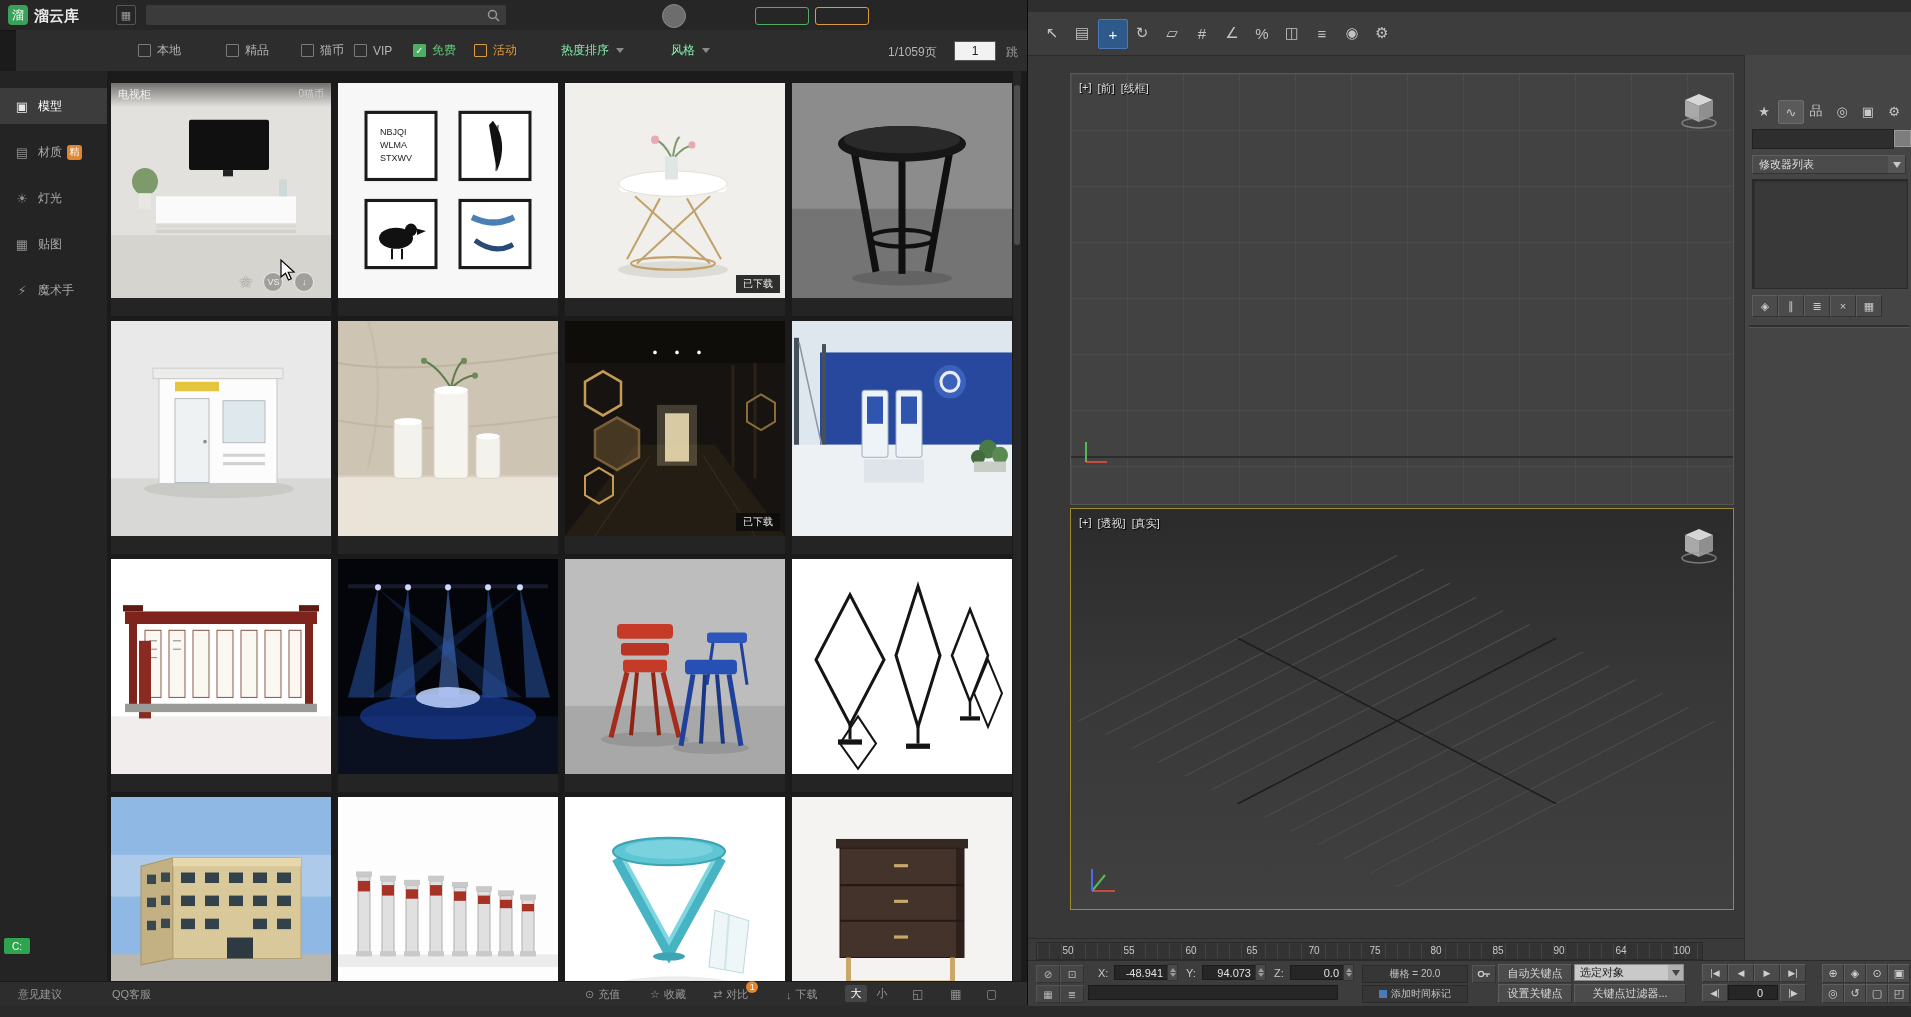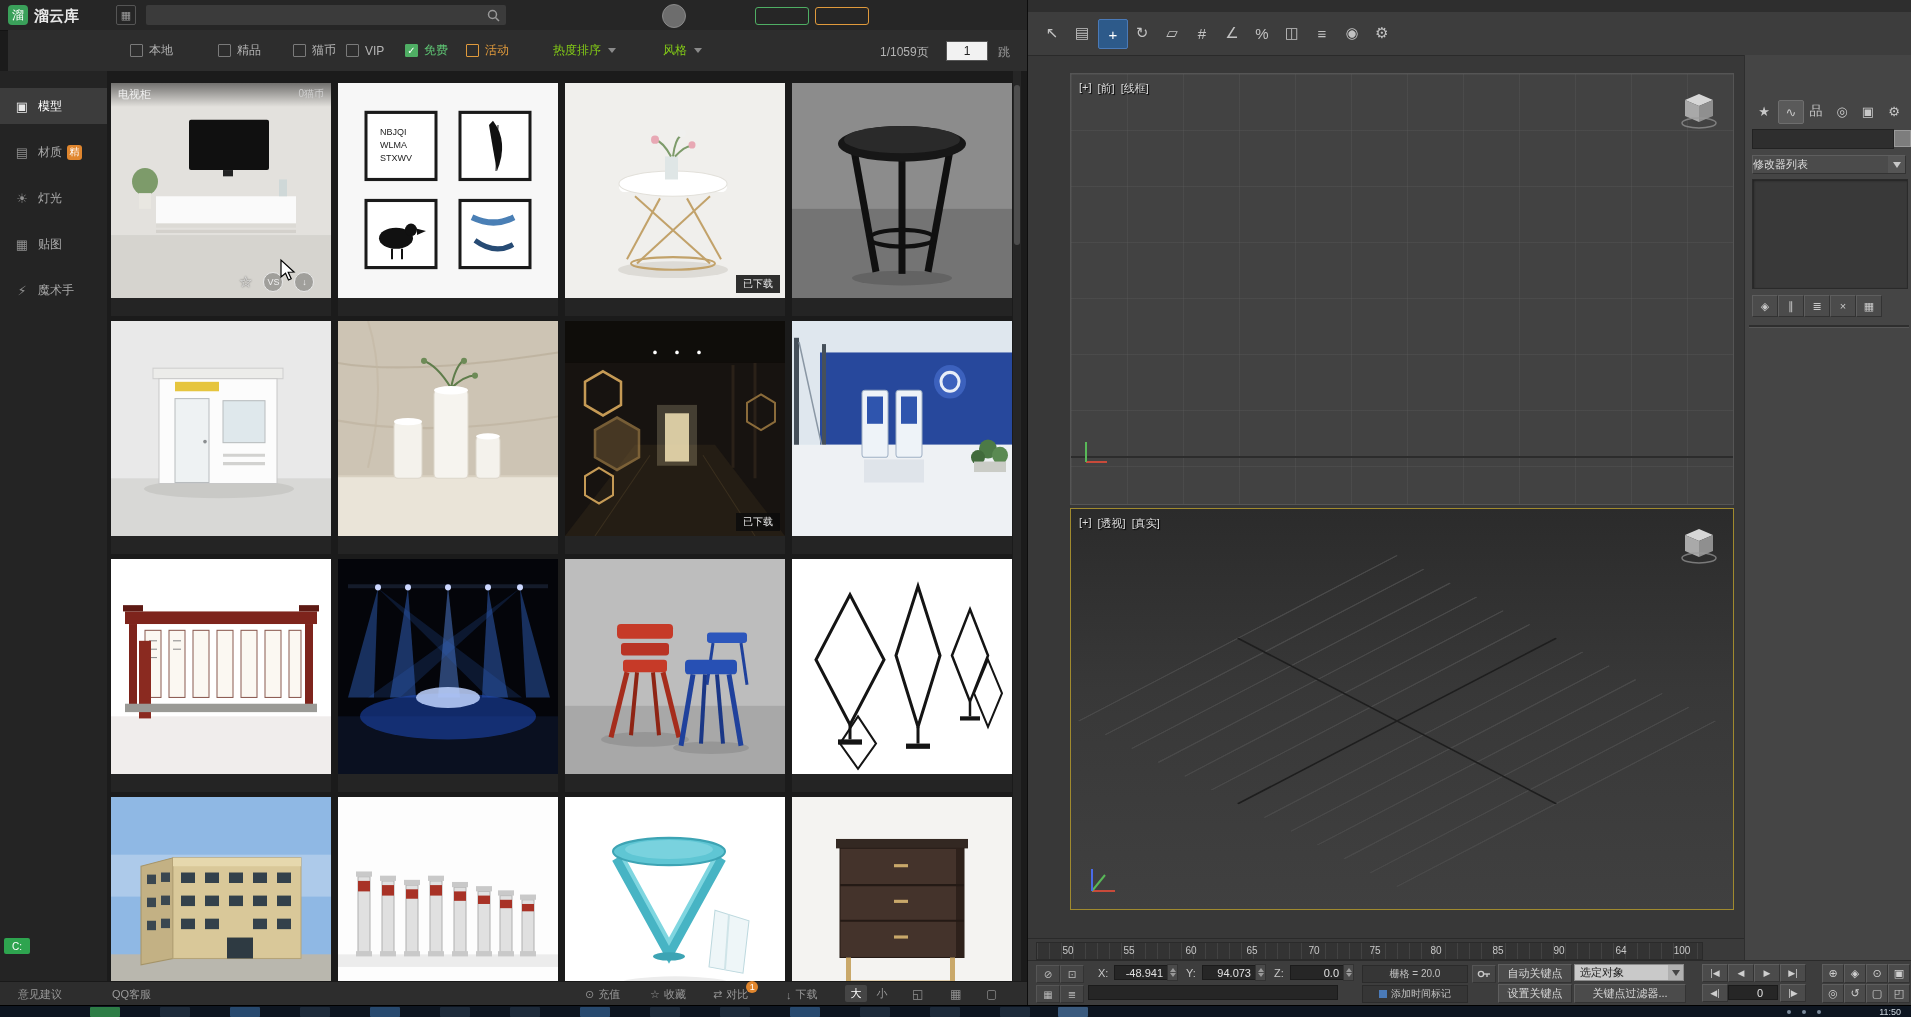--- a/index.html
+++ b/index.html
@@ -13,28 +13,28 @@
   .logo-text{position:absolute;left:34px;top:7px;color:#e8e8e8;font-size:15px;font-weight:bold;}
   .cat-btn{position:absolute;left:116px;top:5px;width:18px;height:18px;border:1px solid #555;color:#999;font-size:11px;display:flex;align-items:center;justify-content:center;border-radius:2px;}
   .search-box{position:absolute;left:146px;top:5px;width:360px;height:20px;background:#3b3b3b;border-radius:2px;}
   .search-box input{position:absolute;left:8px;top:2px;width:320px;height:16px;background:transparent;border:none;color:#bbb;font-size:11px;outline:none;}
   .search-ic{position:absolute;right:6px;top:3px;}
   .avatar{position:absolute;left:662px;top:4px;width:22px;height:22px;border-radius:50%;background:#6d6d6d;border:1px solid #8a8a8a;}
   .tb-btn{position:absolute;top:7px;width:52px;height:16px;border-radius:3px;}
   .tb-btn.green{left:755px;border:1px solid #4fae64;}
   .tb-btn.orange{left:815px;border:1px solid #e09a3c;}
 
-  .filterbar{position:absolute;left:8px;top:30px;width:1027px;height:41px;background:#2d2d2d;border-bottom:1px solid #1d4ed8;padding-left:32px;}
+  .filterbar{position:absolute;left:16px;top:30px;width:1027px;height:41px;background:#2d2d2d;border-bottom:1px solid #1d4ed8;padding-left:32px;}
   .chkitem{position:absolute;top:0;height:41px;display:flex;align-items:center;gap:6px;color:#b4b4b4;font-size:12px;}
   .cb{width:11px;height:11px;border:1px solid #7a7a7a;background:transparent;border-radius:1px;display:flex;align-items:center;justify-content:center;font-size:10px;color:#fff;line-height:1;}
   .cb.green{border-color:#4fae64;background:#4fae64;}
   .cb.orange{border-color:#e09a3c;}
   .chkitem.free{color:#5fc574;}
   .chkitem.event{color:#e09a3c;}
-  .sortitem{position:absolute;top:0;height:41px;display:flex;align-items:center;gap:7px;color:#84cc16;font-size:12px;}
+  .sortitem{position:absolute;top:0;height:41px;display:flex;align-items:center;gap:7px;color:#86efac;font-size:12px;}
   .caret{width:0;height:0;border-left:4px solid transparent;border-right:4px solid transparent;border-top:5px solid #8a8a8a;}
   .pg-total{position:absolute;left:872px;top:14px;color:#b4b4b4;font-size:12px;}
   .pg-input{position:absolute;left:938px;top:11px;width:40px;height:18px;background:#f2f2f2;border:1px solid #555;color:#222;font-size:12px;text-align:center;padding:0;}
   .pg-jump{position:absolute;left:990px;top:14px;color:#9a9a9a;font-size:12px;}
 
   .sidebar{position:absolute;left:0;top:71px;width:107px;height:910px;background:#242424;}
   .side-item{position:absolute;left:0;width:107px;height:36px;display:flex;align-items:center;color:#a8a8a8;font-size:12px;}
   .side-item .s-ic{width:16px;margin-left:14px;margin-right:8px;text-align:center;font-size:13px;color:#8f8f8f;}
   .side-item.active{background:#3c3c3c;color:#fff;}
   .side-item.active .s-ic{color:#e8e8e8;}
@@ -82,21 +82,21 @@
     border:1px solid #555;}
   .horizon{position:absolute;left:0;top:382px;width:662px;height:2px;background:#2c2c2c;}
   .vp-persp{left:42px;top:508px;width:662px;height:400px;background:linear-gradient(#2b2b2b,#383838 45%,#404040);border:1px solid #a08a2e;}
   .viewcube{position:absolute;right:14px;top:14px;z-index:6;}
   .axis{position:absolute;z-index:6;}
   .mx-panel{position:absolute;left:716px;top:55px;width:168px;height:905px;background:#454545;border-left:1px solid #2e2e2e;}
   .pn-tab{position:absolute;top:45px;width:24px;height:22px;color:#c8c8c8;font-size:13px;display:flex;align-items:center;justify-content:center;border-radius:2px;}
   .pn-tab.active{background:#5a5a5a;border:1px solid #6e6e6e;}
   .pn-namefield{position:absolute;left:7px;top:74px;width:140px;height:18px;background:#2e2e2e;border:1px solid #222;}
   .pn-swatch{position:absolute;left:149px;top:75px;width:15px;height:15px;background:#7d7d7d;border:1px solid #9a9a9a;}
-  .pn-combo{position:absolute;left:7px;top:100px;width:154px;height:19px;background:#4b4b4b;border:1px solid #5e5e5e;border-bottom-color:#333;border-right-color:#333;color:#dcdcdc;font-size:11px;display:flex;align-items:center;box-sizing:border-box;}
+  .pn-combo{position:absolute;left:7px;top:100px;width:154px;height:19px;background:#4b4b4b;border:1px solid #5e5e5e;border-bottom-color:#333;border-right-color:#333;color:#dcdcdc;font-size:11px;display:flex;align-items:center;padding-left:6px;box-sizing:border-box;}
   .pn-combo .arr{position:absolute;right:0;top:0;width:17px;height:17px;background:#555;display:flex;align-items:center;justify-content:center;}
   .pn-stack{position:absolute;left:7px;top:124px;width:154px;height:108px;background:#393939;border:1px solid #2a2a2a;box-shadow:inset 1px 1px 2px #222;}
   .pn-tool{position:absolute;top:240px;width:24px;height:20px;background:#4b4b4b;border:1px solid #5e5e5e;border-bottom-color:#333;border-right-color:#333;color:#c8c8c8;font-size:11px;display:flex;align-items:center;justify-content:center;}
   .pn-divider{position:absolute;left:4px;top:270px;width:160px;height:2px;background:#2e2e2e;border-bottom:1px solid #575757;}
 
   .mx-timeline{position:absolute;left:0;top:938px;width:716px;height:22px;background:#3a3a3a;border-top:1px solid #2a2a2a;}
   .ruler{position:absolute;left:8px;top:3px;width:665px;height:16px;background:#333;border:1px solid #2a2a2a;
     background-image:repeating-linear-gradient(to right,rgba(70,70,70,.8) 0 1px,transparent 1px 12px);}
   .tick{position:absolute;top:2px;width:40px;text-align:center;color:#c8c8c8;font-size:10px;}
 
@@ -811,35 +811,14 @@
       <div class="pbtn" style="left:674px;top:23px">◀|</div>
       <input class="st-field" style="left: 700px; top: 24px; width: 50px;" value="0">
       <div class="pbtn" style="left:752px;top:23px">|▶</div>
       <div class="navbtn" style="left:794px;top:23px">◎</div>
       <div class="navbtn" style="left:816px;top:23px">↺</div>
       <div class="navbtn" style="left:838px;top:23px">▢</div>
       <div class="navbtn" style="left:860px;top:23px">◰</div>
     </div>
   </div>
 
-  <div id="taskbar">
-    <div class="tk-item" style="left:90px;background:#2d7d46"></div>
-    <div class="tk-item" style="left:160px"></div>
-    <div class="tk-item" style="left:230px;background:#27496e"></div>
-    <div class="tk-item" style="left:300px"></div>
-    <div class="tk-item" style="left:370px;background:#27496e"></div>
-    <div class="tk-item" style="left:440px"></div>
-    <div class="tk-item" style="left:510px"></div>
-    <div class="tk-item" style="left:580px;background:#27496e"></div>
-    <div class="tk-item" style="left:650px"></div>
-    <div class="tk-item" style="left:720px"></div>
-    <div class="tk-item" style="left:790px;background:#27496e"></div>
-    <div class="tk-item" style="left:860px"></div>
-    <div class="tk-item" style="left:930px"></div>
-    <div class="tk-item" style="left:1000px"></div>
-    <div class="tk-item active" style="left:1058px"></div>
-    <div class="tray-dot" style="right:120px"></div>
-    <div class="tray-dot" style="right:105px"></div>
-    <div class="tray-dot" style="right:90px"></div>
-    <div class="tk-clock">11:50</div>
-  </div>
 
 </div>
 
 </body></html>

